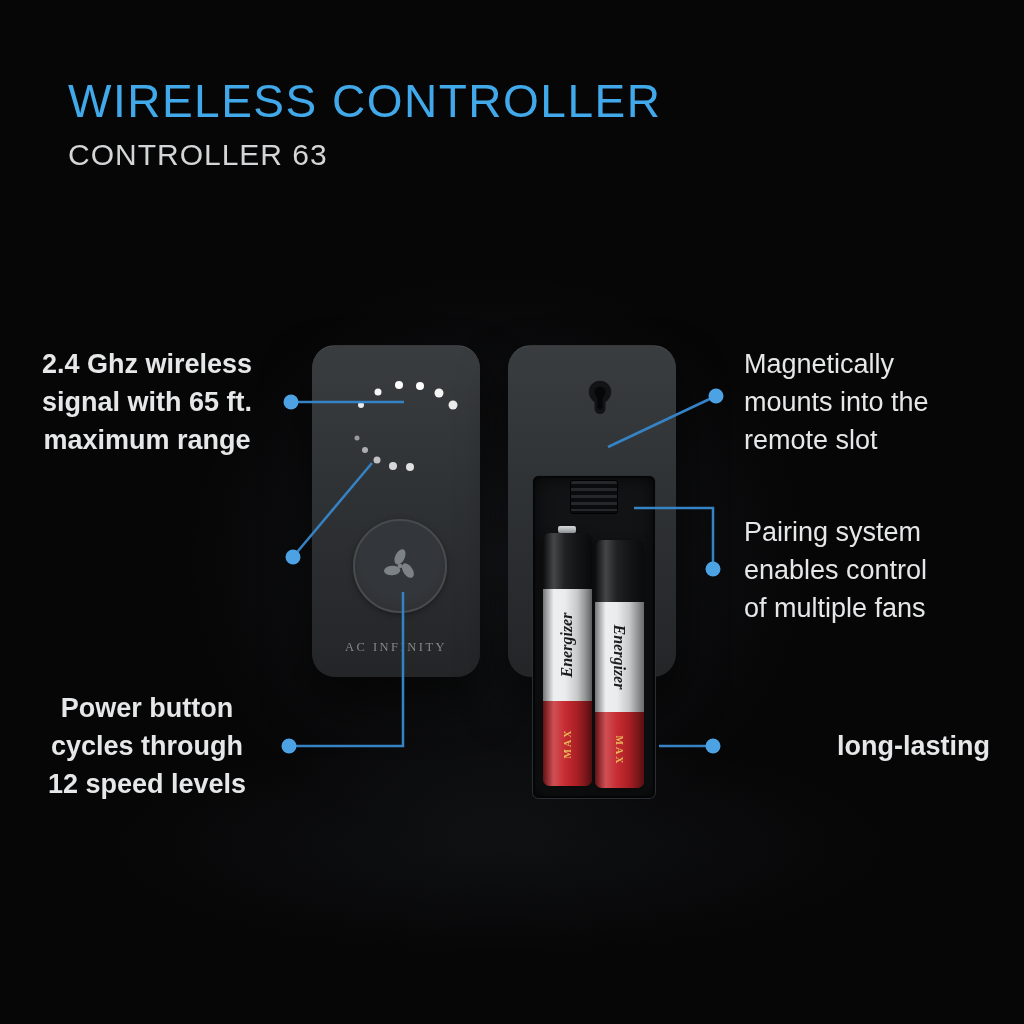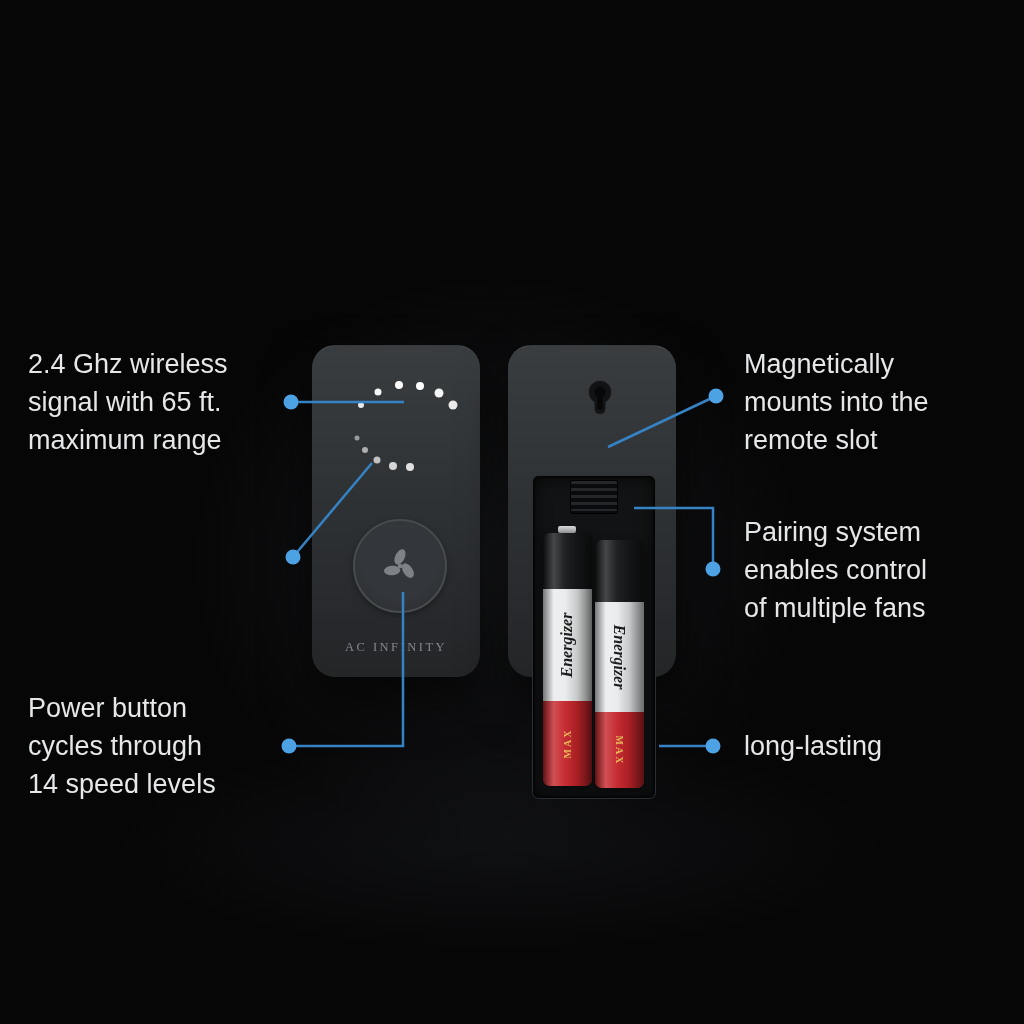--- a/index.html
+++ b/index.html
@@ -94,29 +94,33 @@
   
   .connectors{ position:absolute; inset:0; z-index:5; pointer-events:none; }
   .connectors path{ stroke:#3583c5; stroke-width:2.5; fill:none; }
   .connectors circle{ fill:#4da2e3; }
 
   
   .callout{
     position:absolute; z-index:6; font-size:27px; line-height:38px; color:#e6e7e8;
     white-space:pre-line; font-weight:400;
   }
-  .callout.left { left:28px; width:238px; text-align:left; }
+  .callout.left { left:28px; width:238px; text-align:center;font-weight:bold; }
   .callout.right{ left:744px; width:246px; text-align:left; }
-  .callout .bold{ font-weight:400; }
+  .callout .bold{ font-weight:700;text-align:right; }
 </style>
 </head>
 <body>
 
 <div class="stage">
 
+  <div class="header">
+    <h1 class="title">WIRELESS CONTROLLER</h1>
+    <div class="subtitle">CONTROLLER 63</div>
+  </div>
 
   <div class="device device-front">
     <svg class="led-dots" width="168" height="140" viewBox="0 0 168 140">
       <g fill="#ffffff">
         <circle cx="49" cy="29" r="3" opacity="0.9"></circle>
         <circle cx="66" cy="16" r="3.5" opacity="0.95"></circle>
         <circle cx="87" cy="9" r="4" opacity="1"></circle>
         <circle cx="108" cy="10" r="4" opacity="1"></circle>
         <circle cx="127" cy="17" r="4.5" opacity="0.95"></circle>
         <circle cx="141" cy="29" r="4.5" opacity="0.9"></circle>
@@ -194,21 +198,21 @@
     <circle cx="716" cy="396" r="7.5"></circle>
     <circle cx="713" cy="569" r="7.5"></circle>
     <circle cx="713" cy="746" r="7.5"></circle>
   </svg>
 
   <div class="callout left" style="top:345px">2.4 Ghz wireless
 signal with 65 ft.
 maximum range</div>
   <div class="callout left" style="top:689px">Power button
 cycles through
-14 speed levels</div>
+12 speed levels</div>
   <div class="callout right" style="top:513px">Pairing system
 enables control
 of multiple fans</div>
   <div class="callout right" style="top:345px">Magnetically
 mounts into the
 remote slot</div>
   <div class="callout right" style="top:689px">
     <div class="bold">long-lasting</div>
   </div>
 

